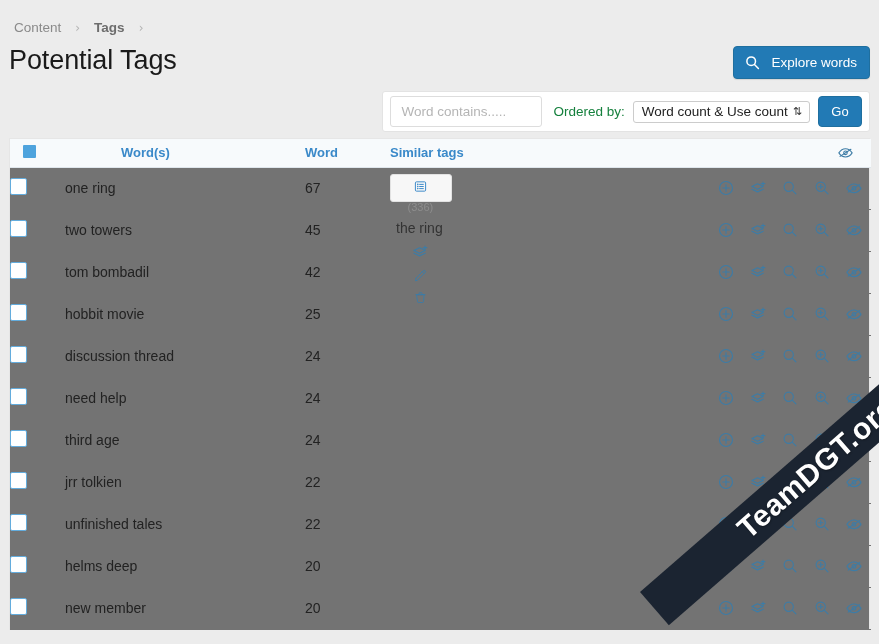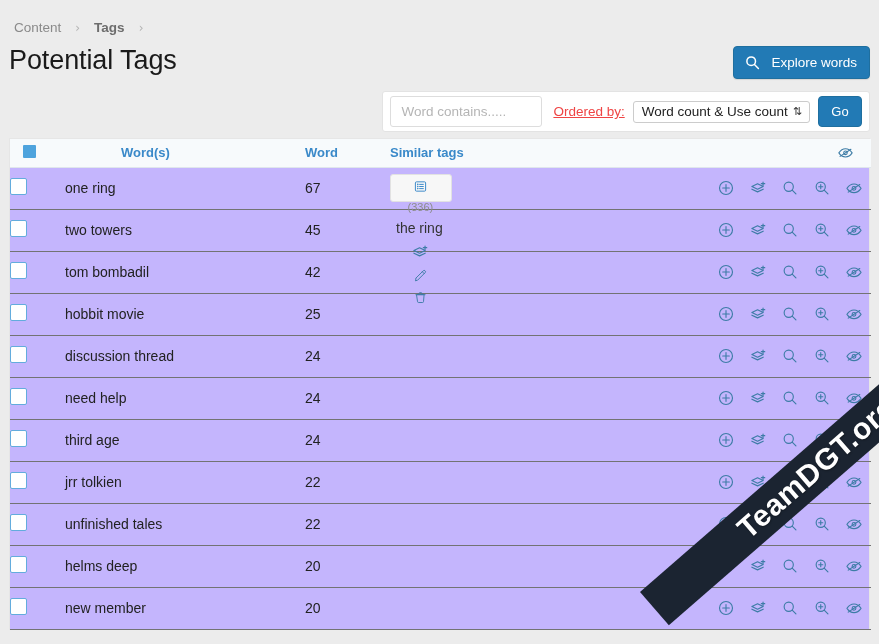--- a/index.html
+++ b/index.html
@@ -99,24 +99,23 @@
     padding: 0 10px;
     font-size: 13.5px;
     color: #555;
     font-family: "Liberation Sans", sans-serif;
     outline: none;
     background: #fff;
   }
   .word-input::placeholder { color: #b5b5b5; }
   .ordered-label {
     font-size: 13.5px;
-    color: #ef4444;
+    color: #15803d;
     padding: 0 8px 0 11px;
     white-space: nowrap;
-    text-decoration: underline;
   }
   .order-select {
     height: 22px;
     border: 1px solid #ccc;
     border-radius: 3px;
     background: #fff;
     font-size: 13.5px;
     color: #222;
     font-family: "Liberation Sans", sans-serif;
     padding: 0 7px 0 8px;
@@ -145,21 +144,21 @@
     cursor: pointer;
     padding: 0 12px;
   }
 
   
   .table-wrap {
     position: absolute;
     left: 9px;
     top: 138px;
     width: 861px;
-    background: #c4b5fd;
+    background: #737373;
     border: 1px solid #e6e6e6;
     border-bottom: none;
   }
   table.tags {
     width: 100%;
     border-collapse: collapse;
     table-layout: fixed;
   }
   table.tags th {
     background: #f7fafc;

